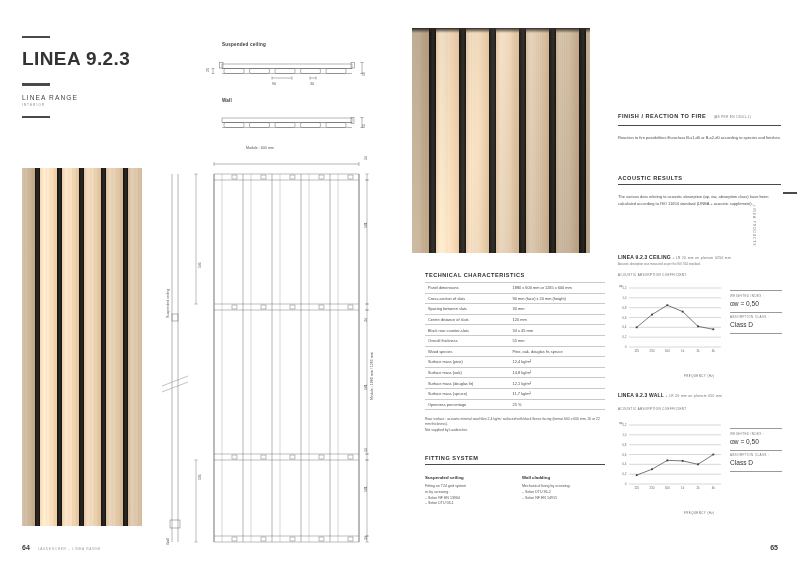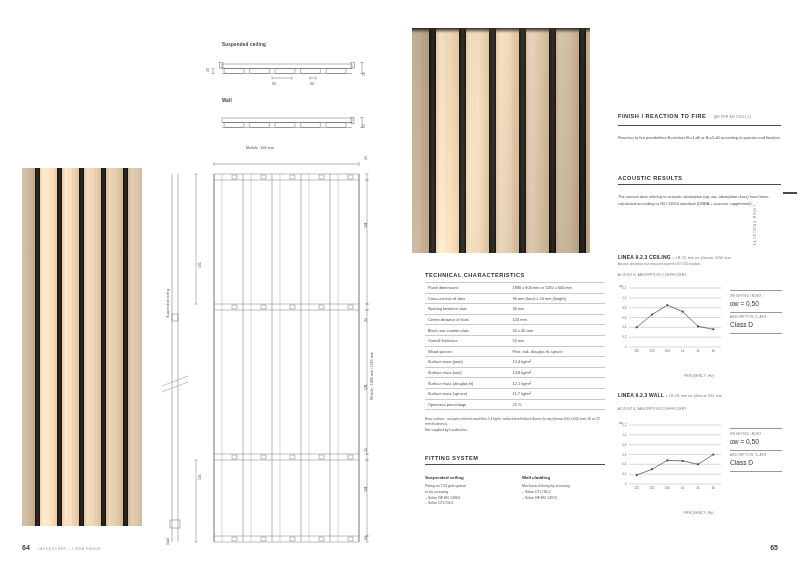--- a/index.html
+++ b/index.html
@@ -61,20 +61,28 @@
   
   #side-tab{position:absolute;right:3px;top:205px;}
   #side-tab .t{font-size:3.3px;letter-spacing:.9px;color:#7a7a7a;transform:rotate(90deg);transform-origin:left top;white-space:nowrap;}
   #side-dash{position:absolute;right:3px;top:192px;width:14px;height:1.8px;background:#4a4a4a;}
 </style>
 </head>
 <body>
 
 <div class="page">
 
+  <div id="title-block">
+    <div id="title-dash"></div>
+    <div id="main-title">LINEA 9.2.3</div>
+    <div id="sub-dash"></div>
+    <div id="range-label">LINEA RANGE</div>
+    <div id="interior-label">INTERIOR</div>
+    <div id="third-dash"></div>
+  </div>
 
   <div class="wood" id="wood-left" style="left:22px;top:168px;width:120px;height:358px;">
       <div class="slat" style="left: -4px; width: 17px; filter: brightness(0.88);"></div>
       <div class="grain" style="left: 2px; opacity: 0.19;"></div>
       <div class="grain" style="left: 6px; opacity: 0.26;"></div>
       <div class="grain" style="left: 10px; opacity: 0.16;"></div>
       <div class="gap soft" style="left: 13px; width: 5px;"></div>
       <div class="slat" style="left: 18px; width: 17px; filter: brightness(1.08);"></div>
       <div class="grain" style="left: 20px; opacity: 0.12;"></div>
       <div class="grain" style="left: 24px; opacity: 0.19;"></div>

